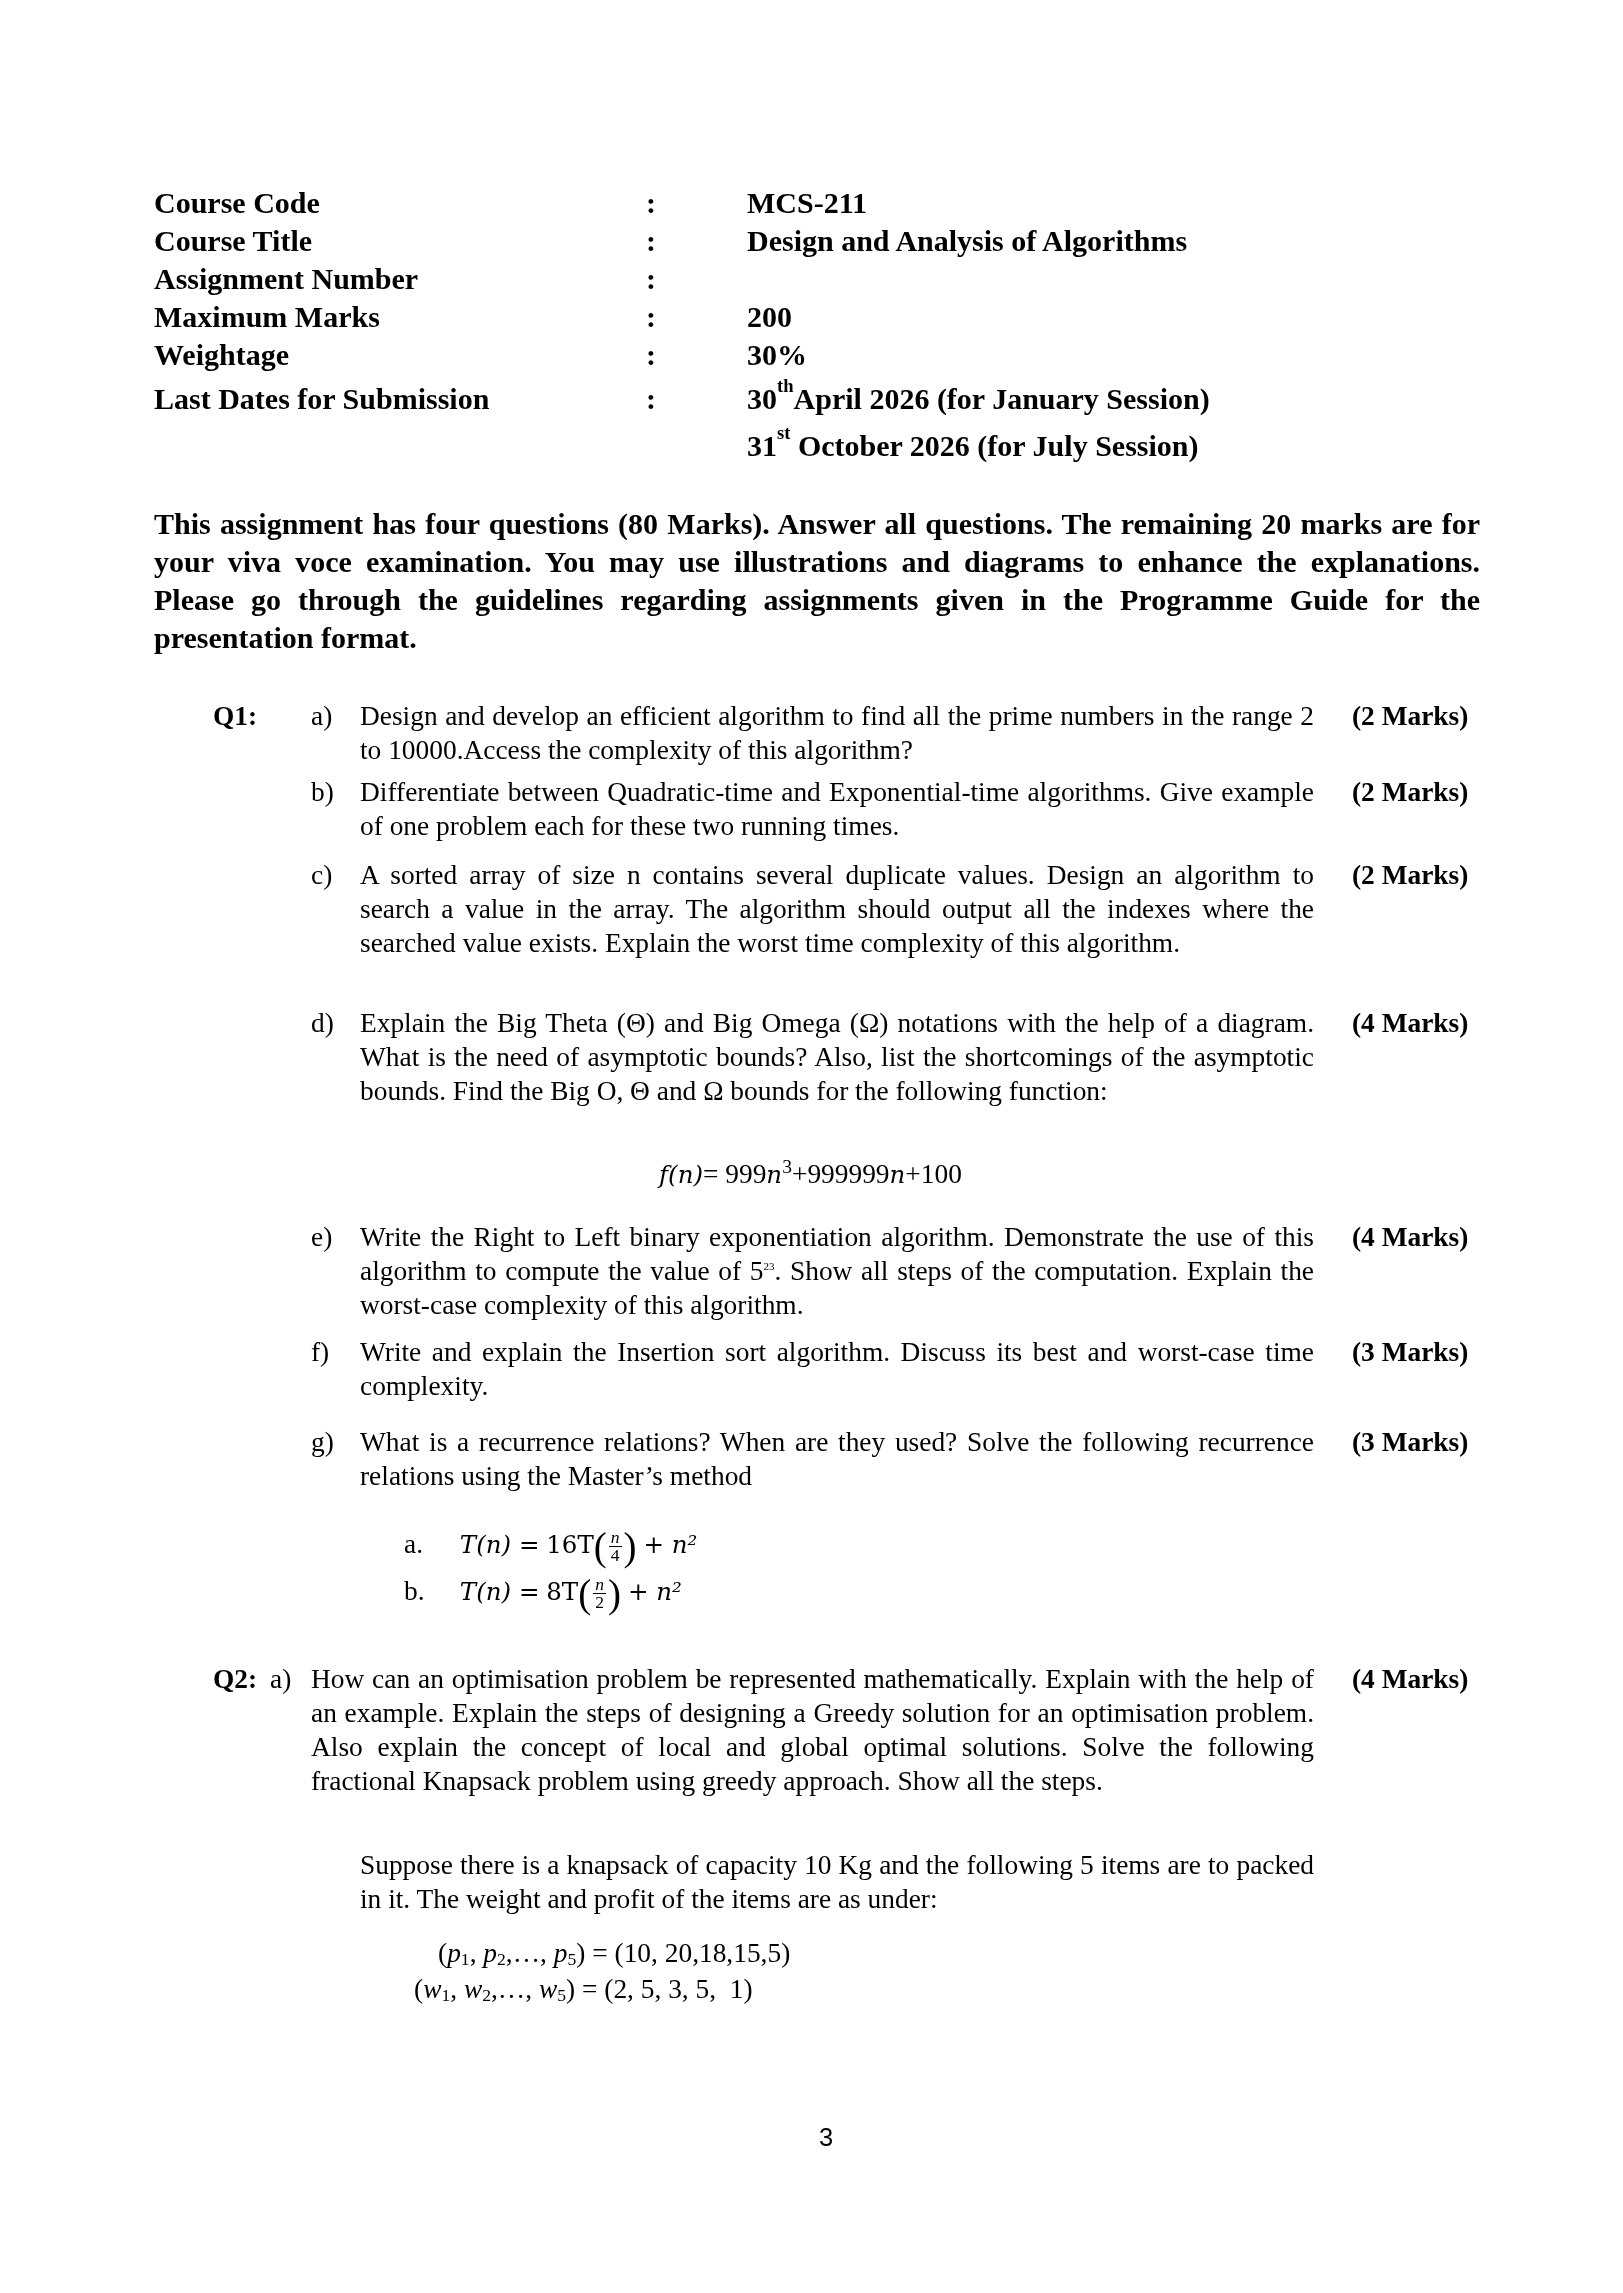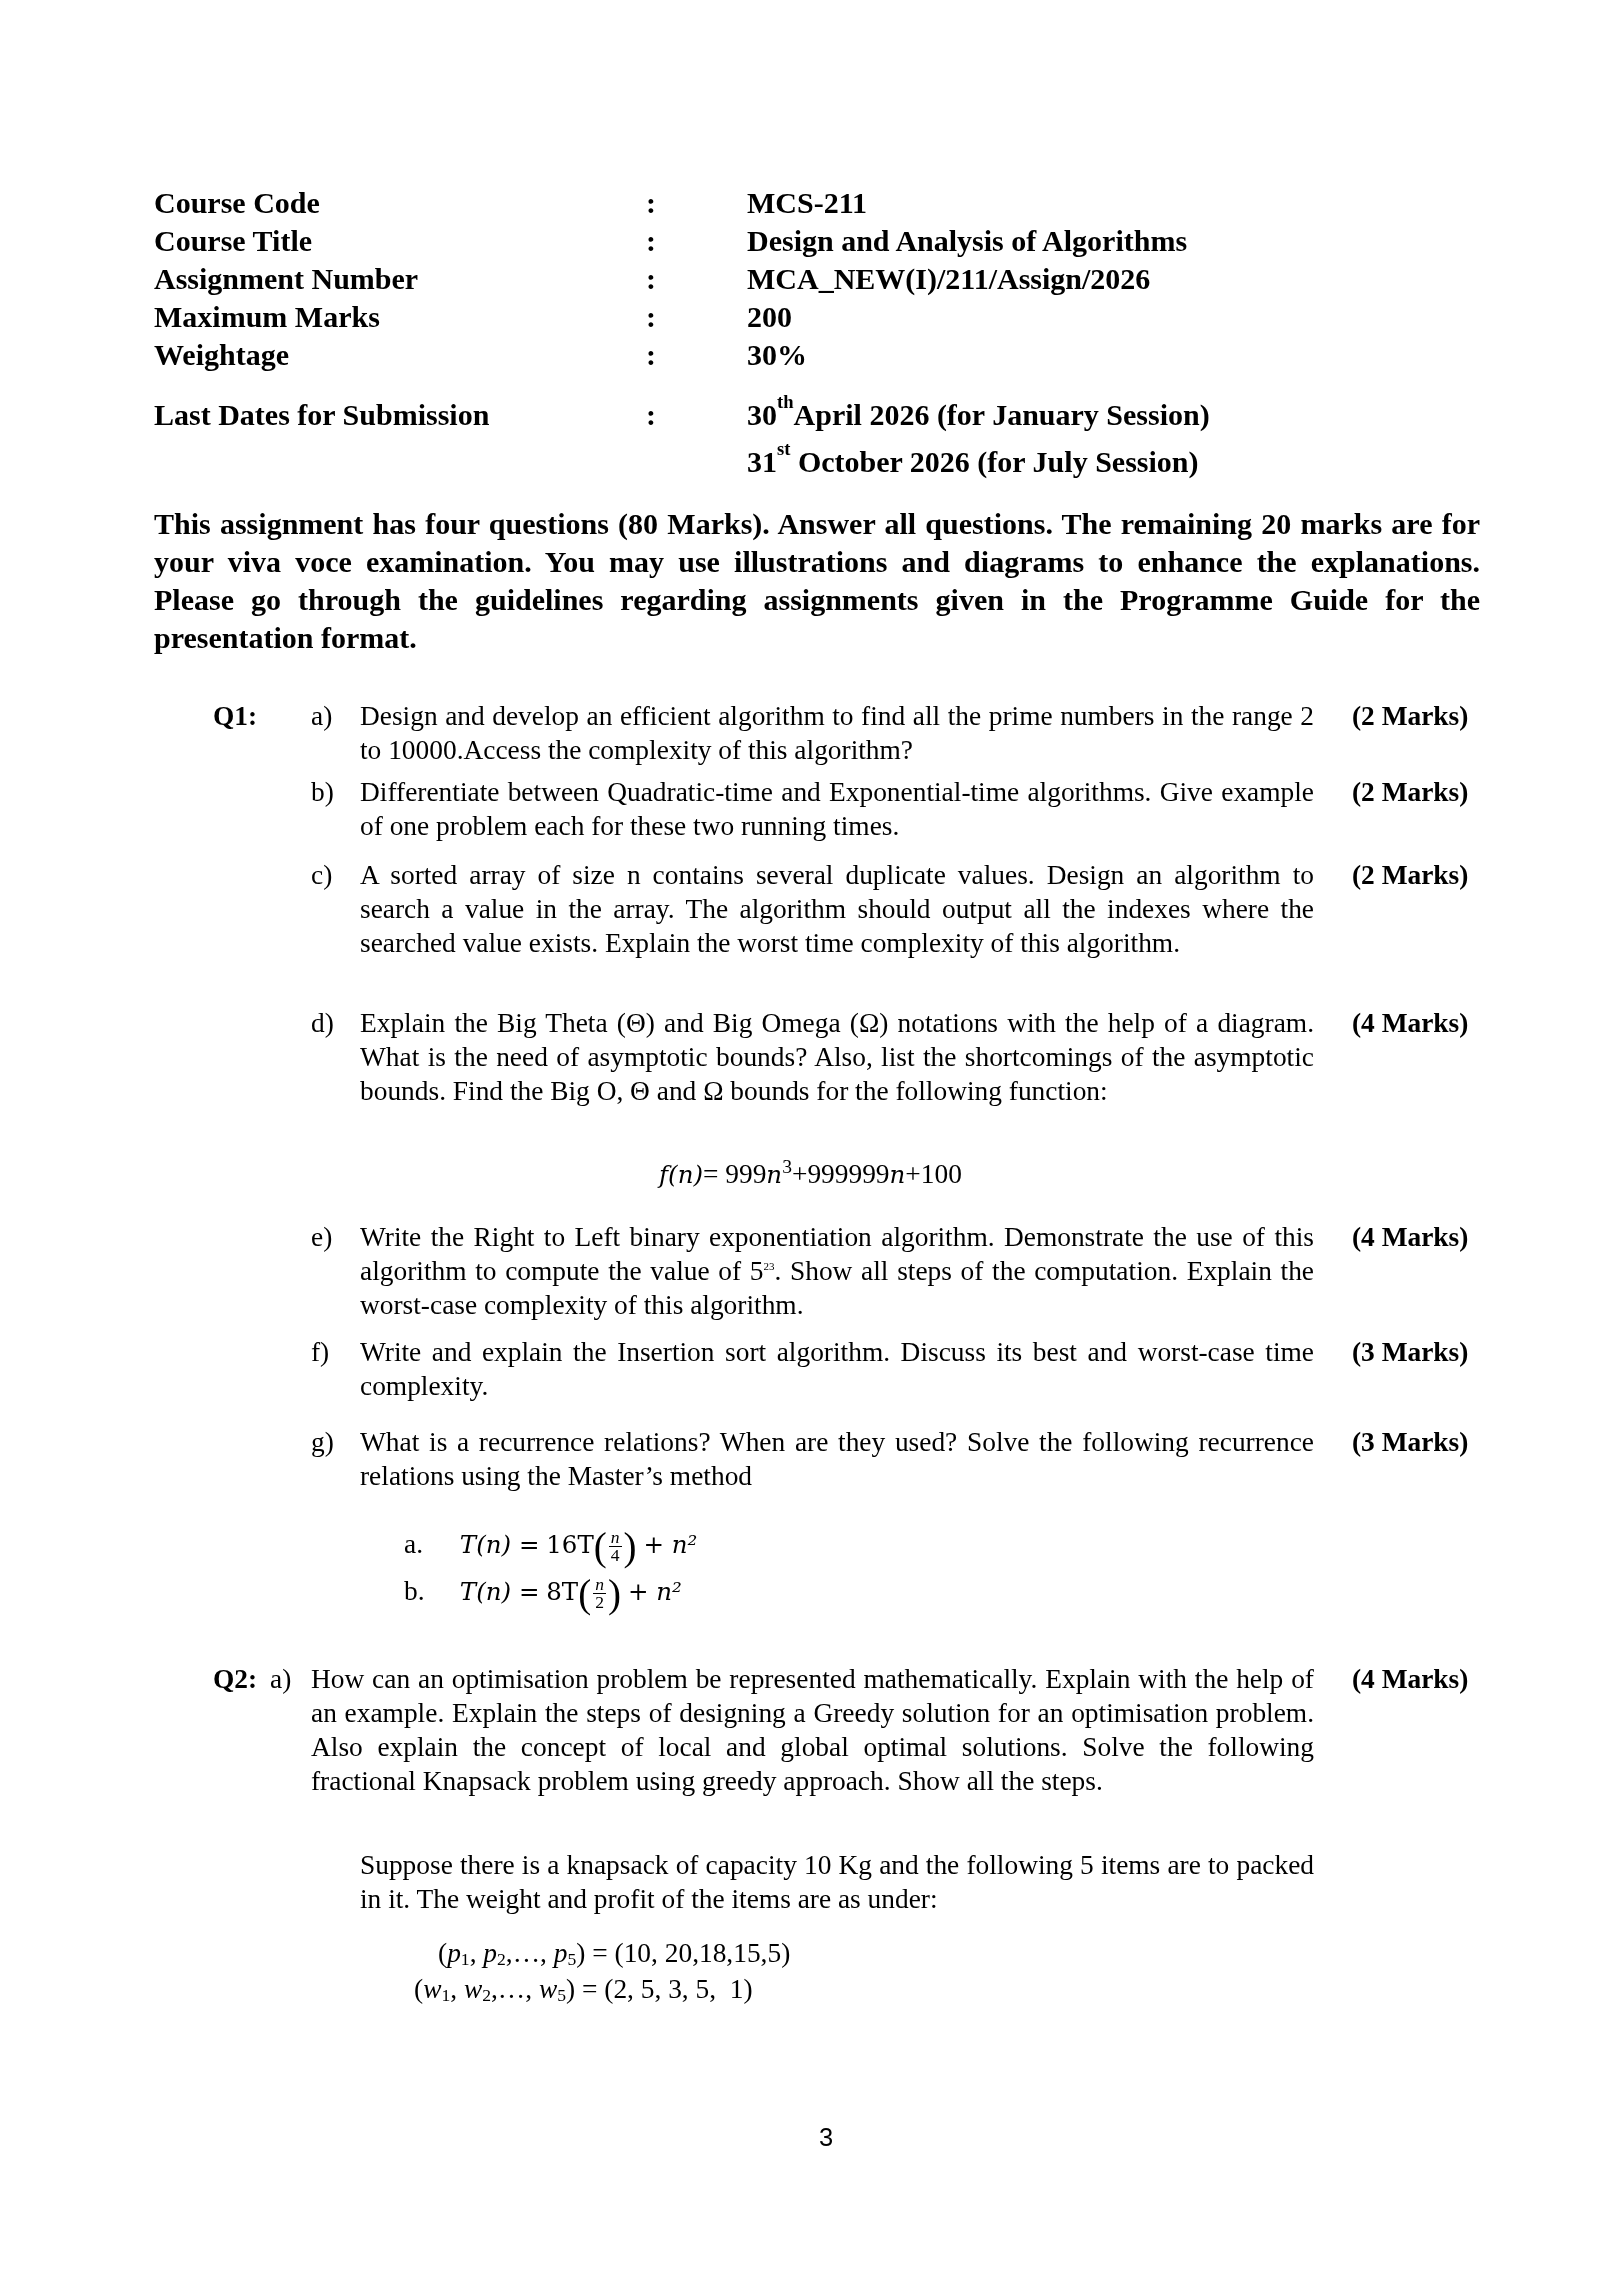--- a/index.html
+++ b/index.html
@@ -4,21 +4,21 @@
 <style>
   html, body { margin:0; padding:0; background:#ffffff; }
   body { width:1623px; height:2294px; position:relative; font-family:"Liberation Serif", "DejaVu Serif", serif; color:#000; }
   .page { position:absolute; left:0; top:0; width:1623px; height:2294px; }
 
   .meta { position:absolute; left:154px; top:184px; width:1176px; }
   .meta-row { display:flex; align-items:baseline; font-weight:bold; font-size:30px; height:38px; line-height:38px; }
   .meta-row .label { width:492px; }
   .meta-row .colon { width:101px; }
   .meta-row .value { flex:1; }
-  .meta-row.dates { height:47px; line-height:47px; margin-top:17px; }
+  .meta-row.dates { height:47px; line-height:47px; margin-top:1px; }
   .meta-row.dates2 { height:47px; line-height:47px; }
   sup.ord { font-size:18.6px; vertical-align:0; position:relative; top:-16.7px; }
 
   .intro { position:absolute; left:154px; top:505px; width:1326px; font-weight:bold; font-size:30px; line-height:38px; text-align:justify; }
   .qlabel { position:absolute; left:165px; font-weight:bold; font-size:27.4px; line-height:34px;margin-left:48px; }
   .item { position:absolute; left:0; width:1623px; font-size:27.4px; line-height:34px; }
   .item .letter { position:absolute; left:311px; }
   .item .text { position:absolute; left:360px; width:954px; text-align:justify; }
   .item .marks { position:absolute; left:1352px; font-weight:bold; white-space:nowrap; }
   .formula { position:absolute; font-size:27.4px; line-height:34px; }
@@ -48,21 +48,20 @@
       <span class="value">MCS-211</span>
     </div>
     <div class="meta-row">
       <span class="label">Course Title</span>
       <span class="colon">:</span>
       <span class="value">Design and Analysis of Algorithms</span>
     </div>
     <div class="meta-row">
       <span class="label">Assignment Number</span>
       <span class="colon">:</span>
-      <span class="value">MCA_NEW(I)/211/Assign/2026</span>
     </div>
     <div class="meta-row">
       <span class="label">Maximum Marks</span>
       <span class="colon">:</span>
       <span class="value">200</span>
     </div>
     <div class="meta-row">
       <span class="label">Weightage</span>
       <span class="colon">:</span>
       <span class="value">30%</span>

